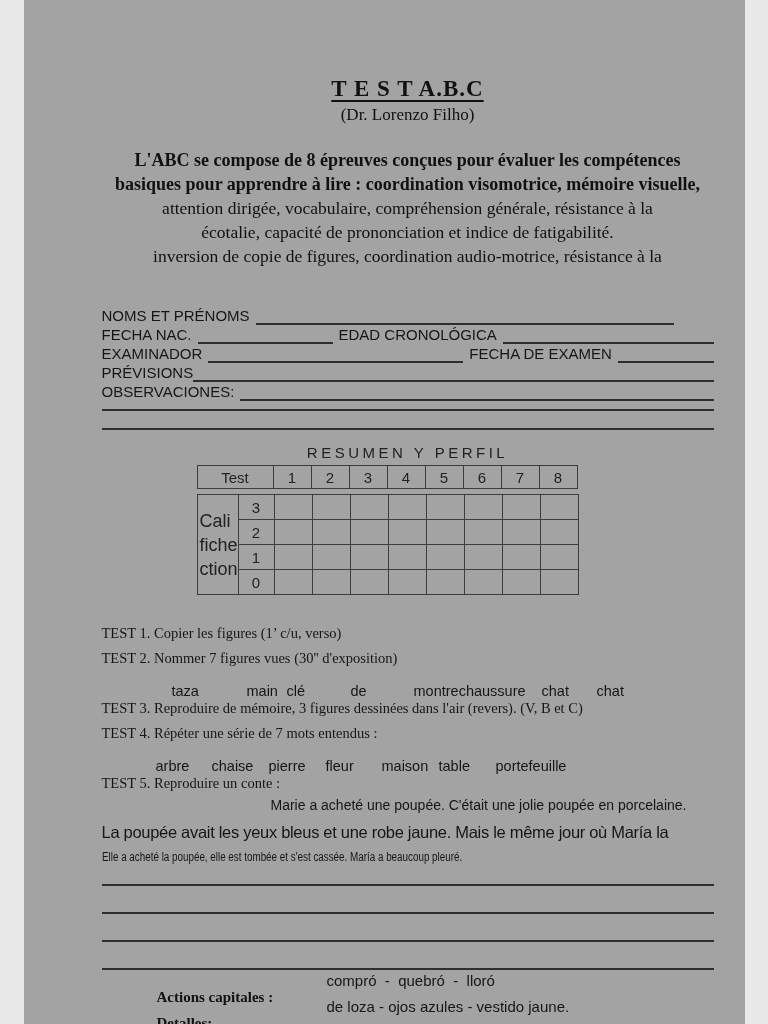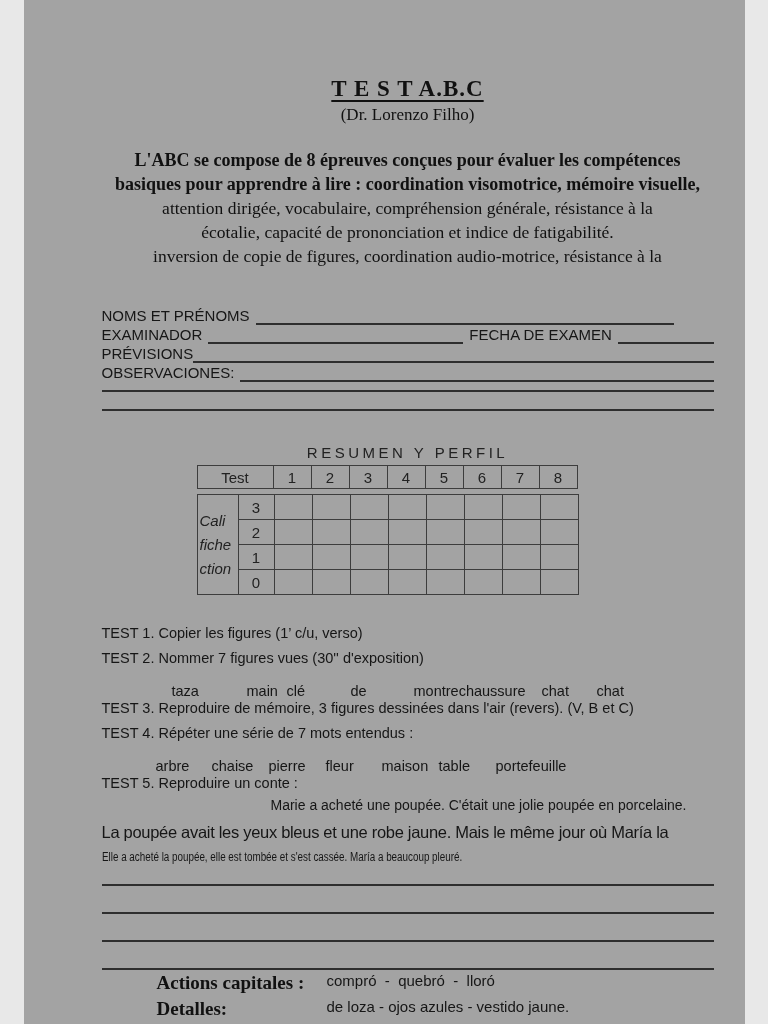--- a/index.html
+++ b/index.html
@@ -49,41 +49,41 @@
     font-size:15px;color:#222;padding:0;overflow:hidden;
   }
   .rtable.head{margin-top:4px;border-radius:9px;}
   .rtable.head td{height:22px;}
   .rtable.body{margin-top:5px;}
   .rtable.body td{height:24px;}
   td.w-corner{width:75px;}
   td.w-col{width:37px;}
   td.w-label{width:40px;text-align:left;vertical-align:middle;}
   td.w-score{width:35px;}
-  .label-line{font-size:15px;line-height:24px;padding-left:2px;font-style:italic;}
+  .label-line{font-size:18px;line-height:24px;padding-left:2px;}
 
   
   #tests{top:622px;font-size:14.5px;color:#161616;}
-  .tl{height:25px;line-height:22px;white-space:nowrap;}
+  .tl{height:25px;line-height:22px;white-space:nowrap;font-family:Liberation Serif, serif;}
   .words{position:relative;height:25px;}
   .words span{position:absolute;top:0;line-height:22px;margin-top:8px;}
   .conte1{height:26px;font-size:14px;padding-left:169px;white-space:nowrap;}
   .conte2{height:27px;font-size:16.5px;letter-spacing:-0.3px;white-space:nowrap;}
   .conte3{height:22px;font-size:12px;transform:scaleX(0.82);transform-origin:left;white-space:nowrap;}
 
   
   #blanklines{top:858px;}
   .bline{height:26px;border-bottom:2px solid #2e2e2e;}
 
   
   #footer{top:972px;}
   .frow{display:flex;align-items:flex-start;height:26px;}
   .f-label{
     margin-left:55px;width:170px;font-family:"Liberation Serif",serif;
-    font-weight:bold;font-size:19px;color:#111;
+    font-weight:bold;font-size:15px;color:#111;margin-top:17px;
   }
   .f-value{font-size:15px;color:#161616;white-space:pre;}
 </style>
 </head>
 <body>
 
 <div class="page">
 
   <div class="content" id="header">
     <div class="doc-title">T E S T A.B.C</div>
@@ -95,20 +95,26 @@
     <div class="intro-line bold">basiques pour apprendre à lire : coordination visomotrice, mémoire visuelle,</div>
     <div class="intro-line">attention dirigée, vocabulaire, compréhension générale, résistance à la</div>
     <div class="intro-line">écotalie, capacité de prononciation et indice de fatigabilité.</div>
     <div class="intro-line">inversion de copie de figures, coordination audio-motrice, résistance à la</div>
   </div>
 
   <div class="content" id="form">
     <div class="frm-row">
       <span class="lbl">NOMS ET PRÉNOMS</span>
       <span class="blank grow gap6" style="margin-right:40px;"></span>
+    </div>
+    <div class="frm-row">
+      <span class="lbl">FECHA NAC.</span>
+      <span class="blank fixed135"></span>
+      <span class="lbl gap6">EDAD CRONOLÓGICA</span>
+      <span class="blank grow gap6"></span>
     </div>
     <div class="frm-row">
       <span class="lbl">EXAMINADOR</span>
       <span class="blank fixed255"></span>
       <span class="lbl gap6">FECHA DE EXAMEN</span>
       <span class="blank fixed103"></span>
     </div>
     <div class="frm-row">
       <span class="lbl">PRÉVISIONS</span>
       <span class="blank grow"></span>

